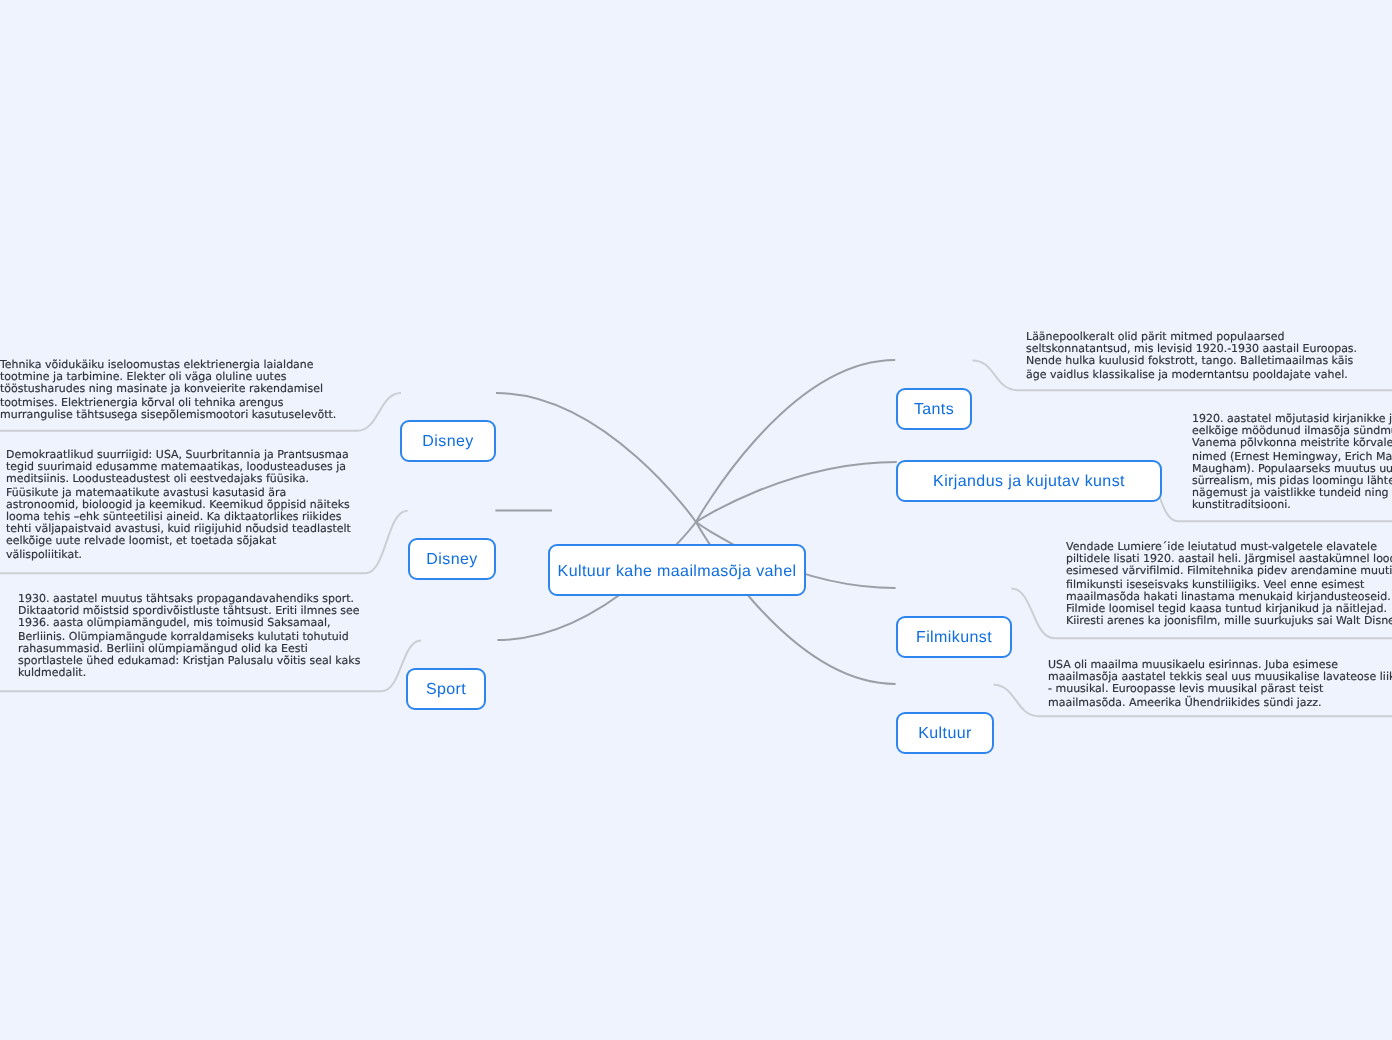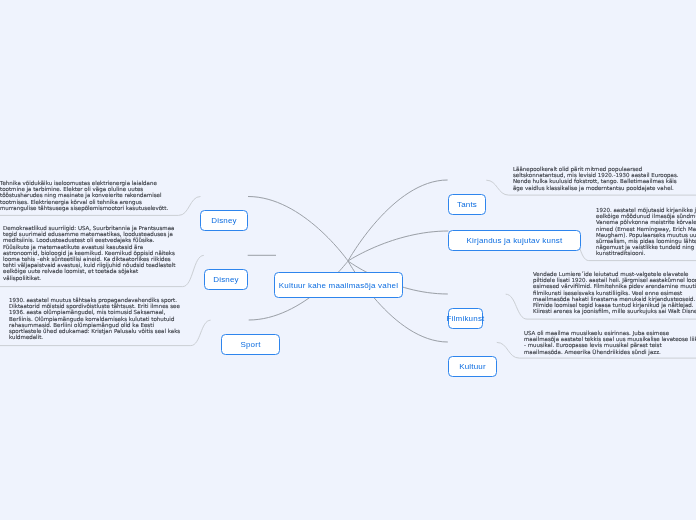--- a/index.html
+++ b/index.html
@@ -91,29 +91,29 @@
   <div class="node" style="left:274px;top:248px;width:129px;height:26px;font-size:8px;">
     <span>Kultuur kahe maailmasõja vahel</span>
   </div>
 
   <div class="node" style="left:200px;top:186px;width:48px;height:21px;font-size:8px;">
     <span>Disney</span>
   </div>
   <div class="node" style="left:204px;top:245px;width:44px;height:21px;font-size:8px;">
     <span>Disney</span>
   </div>
-  <div class="node" style="left:221px;top:310px;width:59px;height:21px;font-size:8px;">
+  <div class="node" style="left:203px;top:310px;width:40px;height:21px;font-size:8px;">
     <span>Sport</span>
   </div>
   <div class="node" style="left:448px;top:170px;width:38px;height:21px;font-size:8px;">
     <span>Tants</span>
   </div>
   <div class="node" style="left:448px;top:206px;width:133px;height:21px;font-size:8px;">
     <span>Kirjandus ja kujutav kunst</span>
   </div>
-  <div class="node" style="left:448px;top:284px;width:35px;height:21px;font-size:8px;">
+  <div class="node" style="left:448px;top:284px;width:58px;height:21px;font-size:8px;">
     <span>Filmikunst</span>
   </div>
   <div class="node" style="left:448px;top:332px;width:49px;height:21px;font-size:8px;">
     <span>Kultuur</span>
   </div>
 
 </div>
 
 </body></html>

